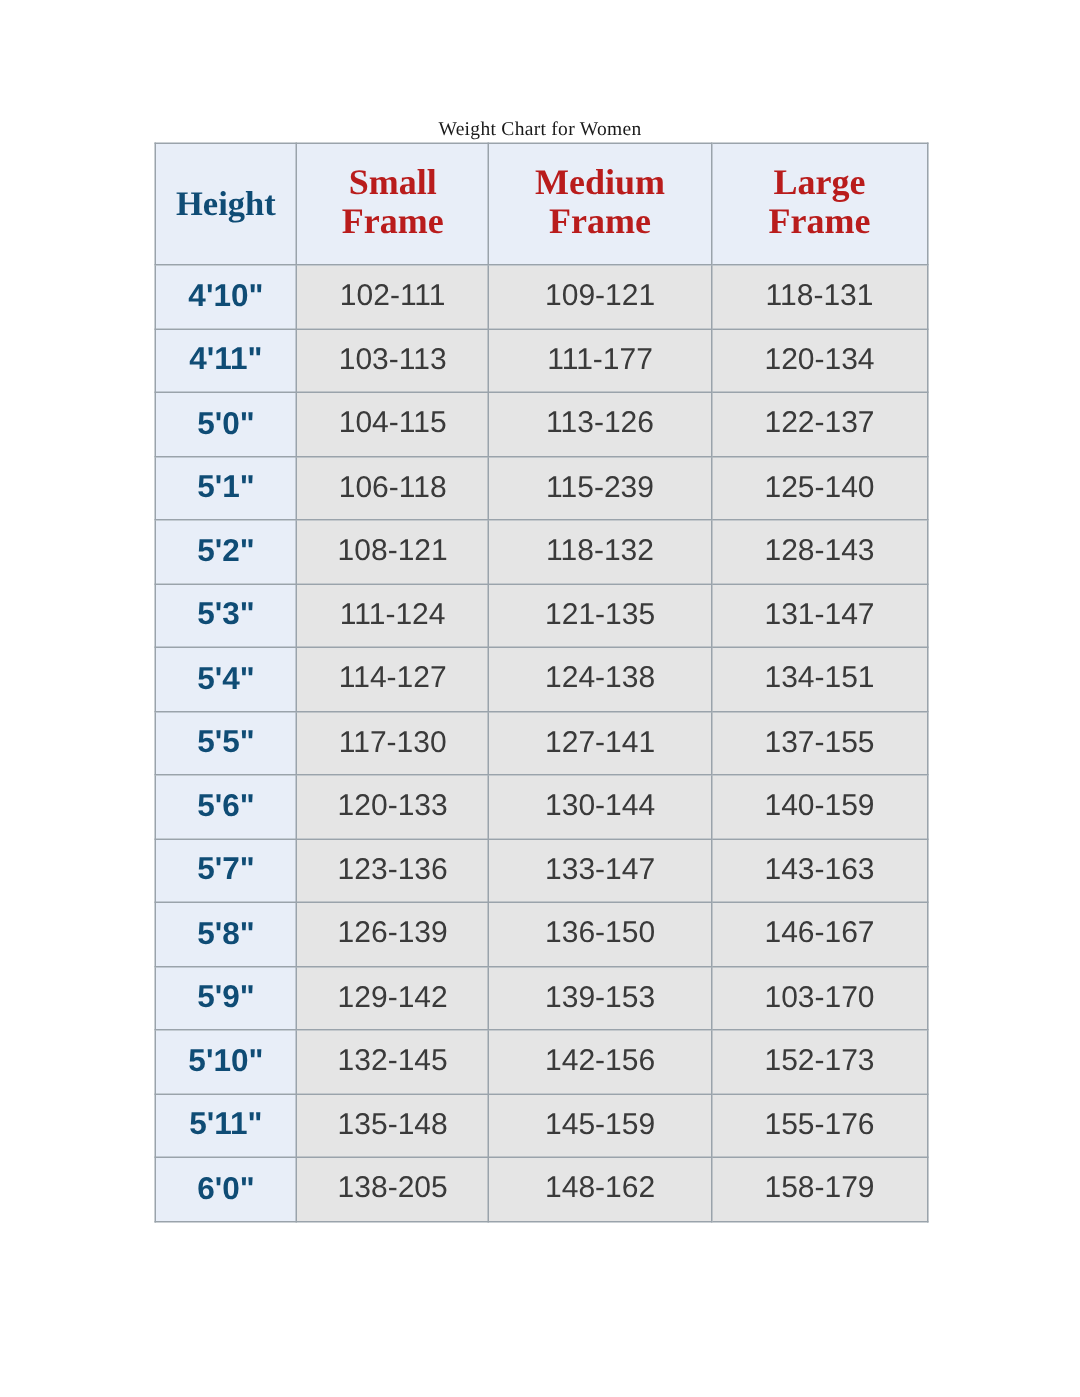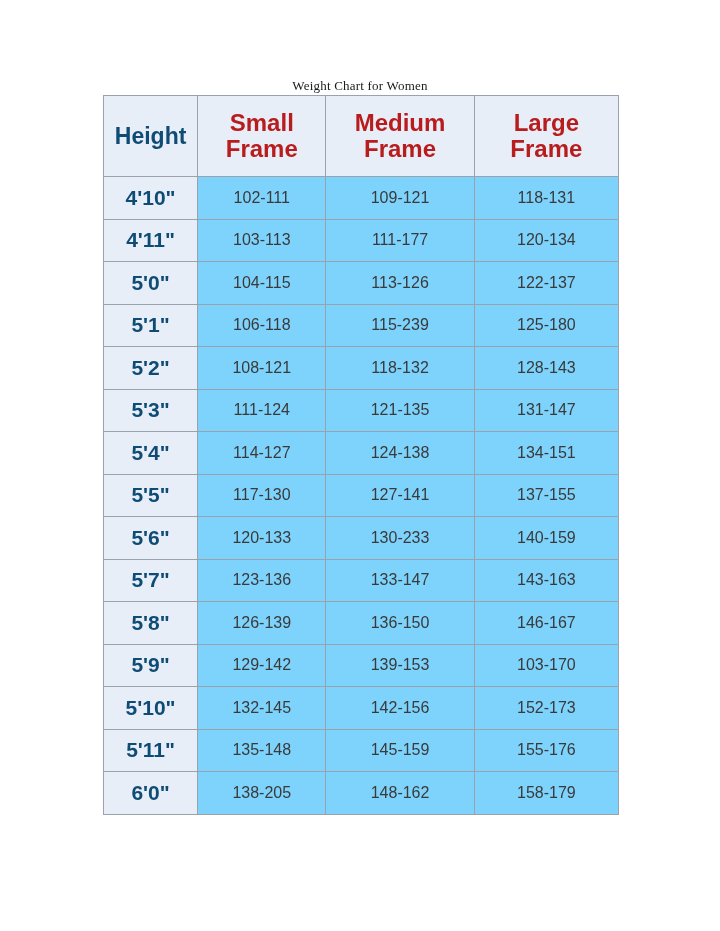--- a/index.html
+++ b/index.html
@@ -59,26 +59,27 @@
     height: 80px;
     line-height: 1.08;
     font-size: 24px;
   }
   thead th.height-head {
     font-size: 23px;
     color: #0f4c75;
   }
   thead th .fl {
     display: block;
+    font-family: Liberation Serif, serif;
   }
   tbody td {
     height: 41.5px;
-    font-size: 16px;
+    font-size: 20px;
     color: #3a3a3a;
-    background: #7dd3fc;
+    background: #e5e5e5;
   }
   tbody td.height-cell {
     background: #e8eef8;
     color: #0f4c75;
     font-weight: bold;
     font-size: 21px;
   }
 </style>
 </head>
 <body>
@@ -130,21 +131,21 @@
           <tr>
             <td class="height-cell">5'0"</td>
             <td>104-115</td>
             <td>113-126</td>
             <td>122-137</td>
           </tr>
           <tr>
             <td class="height-cell">5'1"</td>
             <td>106-118</td>
             <td>115-239</td>
-            <td>125-180</td>
+            <td>125-140</td>
           </tr>
           <tr>
             <td class="height-cell">5'2"</td>
             <td>108-121</td>
             <td>118-132</td>
             <td>128-143</td>
           </tr>
           <tr>
             <td class="height-cell">5'3"</td>
             <td>111-124</td>
@@ -159,21 +160,21 @@
           </tr>
           <tr>
             <td class="height-cell">5'5"</td>
             <td>117-130</td>
             <td>127-141</td>
             <td>137-155</td>
           </tr>
           <tr>
             <td class="height-cell">5'6"</td>
             <td>120-133</td>
-            <td>130-233</td>
+            <td>130-144</td>
             <td>140-159</td>
           </tr>
           <tr>
             <td class="height-cell">5'7"</td>
             <td>123-136</td>
             <td>133-147</td>
             <td>143-163</td>
           </tr>
           <tr>
             <td class="height-cell">5'8"</td>

